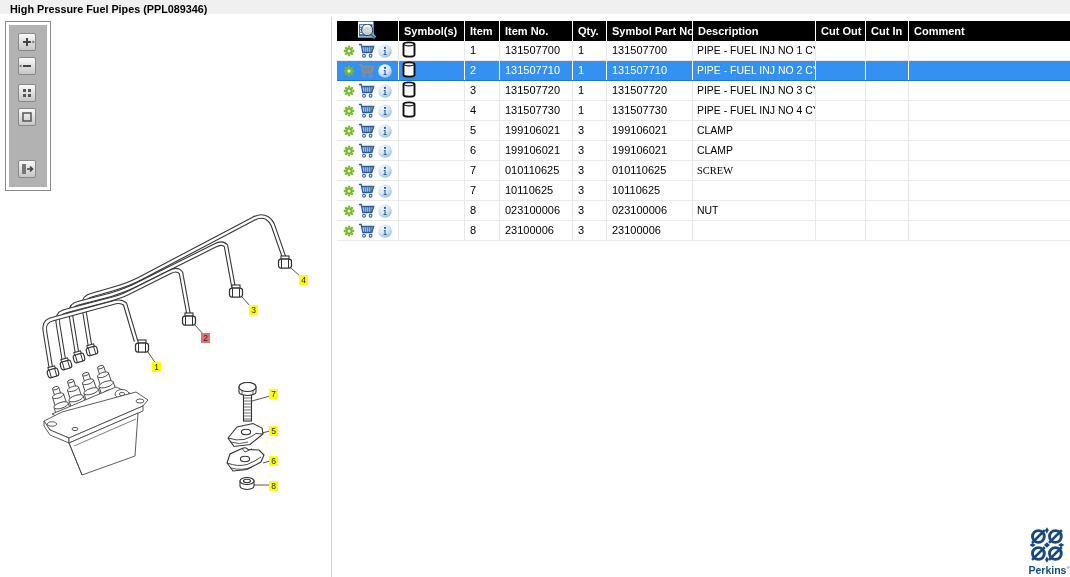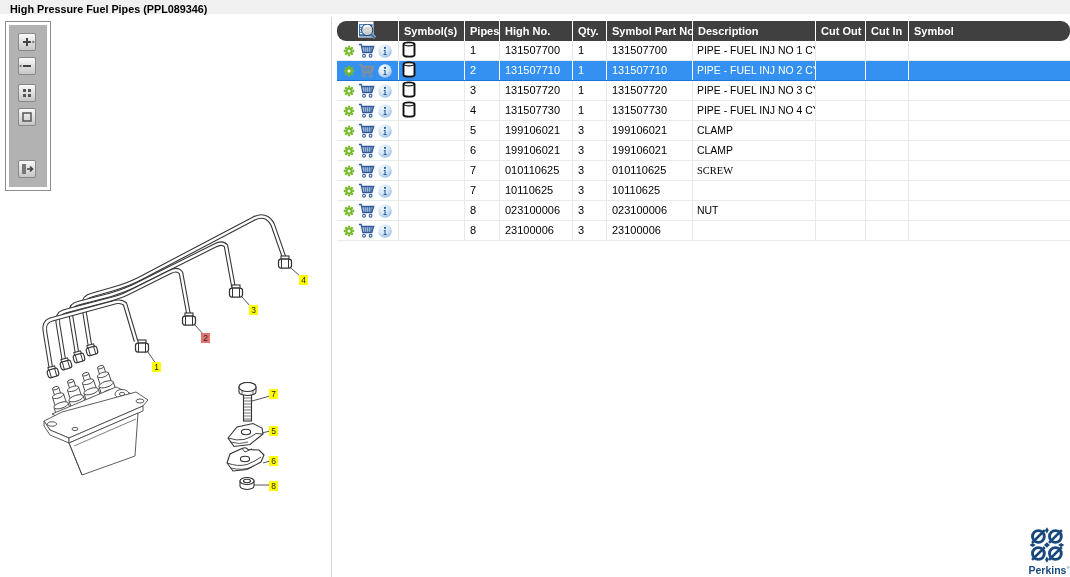--- a/index.html
+++ b/index.html
@@ -10,21 +10,21 @@
 #divider{position:absolute;left:331px;top:17px;width:1px;height:560px;background:#d4d4d4;}
 
 #toolbar{position:absolute;left:5px;top:21px;width:44px;height:168px;
   background:#fff;border:1px solid #8c8c8c;}
 #toolbar .inner{position:absolute;left:3px;top:3px;width:38px;height:162px;background:#b2b2b2;}
 .tbtn{position:absolute;left:9px;width:16px;height:16px;
   background:linear-gradient(#fafafa,#c6c6c6);border:1px solid #888;border-radius:2px;}
 
 #grid{position:absolute;left:337px;top:21px;width:733px;font-size:11px;color:#000;}
 .hrow,.brow{display:grid;grid-template-columns:62px 66px 35px 73px 34px 86px 123px 50px 43px 161px;}
-.hrow{height:20px;background:#404040;color:#fff;font-weight:bold;border-radius:9px;}
+.hrow{height:20px;background:#000000;color:#fff;font-weight:bold;}
 .hrow>div{border-right:1px solid #fff;line-height:20px;padding-left:5px;box-sizing:border-box;
   overflow:hidden;white-space:nowrap;}
 .hrow>div:last-child{border-right:none;}
 .brow{height:20px;background:#fff;border-bottom:1px solid #e7eaed;box-sizing:border-box;}
 .brow>div{border-right:1px solid #e7eaed;line-height:19px;padding-left:5px;box-sizing:border-box;
   overflow:hidden;white-space:nowrap;}
 .brow>div:last-child{border-right:none;}
 .brow.sel{background:#3491f2;color:#fff;border-bottom:1px solid #1d74d8;}
 .brow.sel>div{border-right:1px solid #fff;}
 .brow.sel>div:last-child{border-right:none;}
@@ -224,28 +224,28 @@
           <rect x="2" y="2" width="13.5" height="1.2" fill="#fff"></rect>
           <path d="M3 5h3M3 7.5h3M3 10h3M3 12.5h3" stroke="#fff" stroke-width="1.4"></path>
           <circle cx="10.2" cy="9" r="5.6" fill="#d6d6d6" stroke="#17406f" stroke-width="1"></circle>
           <path d="M7 6.5a4 4 0 0 1 6 -0.5" stroke="#fbfbfb" stroke-width="2.2" fill="none"></path>
           <path d="M7.5 11.5a4.5 3.5 0 0 0 5.5 0" stroke="#c2c2c2" stroke-width="1.2" fill="none"></path>
           <path d="M14.5 13.2l3.6 3.6" stroke="#9a9a9a" stroke-width="3.4"></path>
           <path d="M14.2 12.9l3.6 3.6" stroke="#2a6db5" stroke-width="2.4"></path>
           <path d="M14.9 12.5l3.3 3.3" stroke="#cddcEC" stroke-width="0.8"></path>
         </svg></div>
     <div>Symbol(s)</div>
-      <div>Pipes</div>
-      <div>High No.</div>
+      <div>Item</div>
+      <div>Item No.</div>
       <div>Qty.</div>
       <div>Symbol Part No.</div>
       <div>Description</div>
       <div>Cut Out</div>
       <div>Cut In</div>
-      <div>Symbol</div>
+      <div>Comment</div>
   </div>
 <div class="brow">
       <div class="icons">
         <svg width="12" height="12" viewBox="0 0 12 12">
           <g stroke="#76b82a" stroke-width="2.3">
             <path d="M6 0.8v2M6 9.2v2M0.8 6h2M9.2 6h2M2.3 2.3l1.4 1.4M8.3 8.3l1.4 1.4M9.7 2.3L8.3 3.7M3.7 8.3l-1.4 1.4"></path>
           </g>
           <circle cx="6" cy="6" r="3.4" fill="#76b82a"></circle>
           <circle cx="6" cy="6" r="1.5" fill="#fff"></circle>
         </svg>

